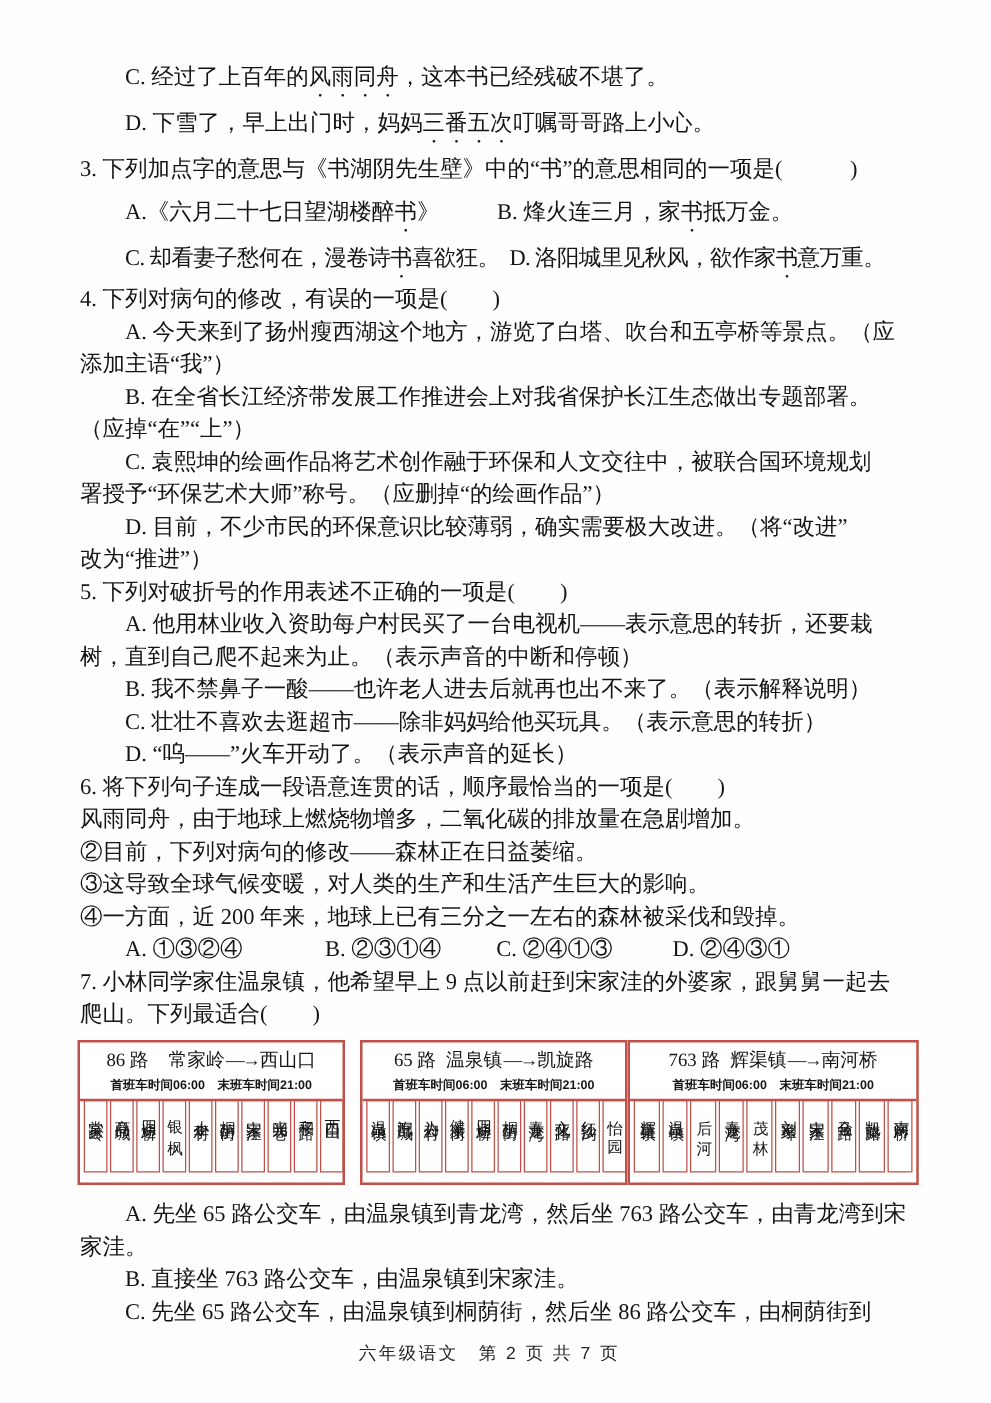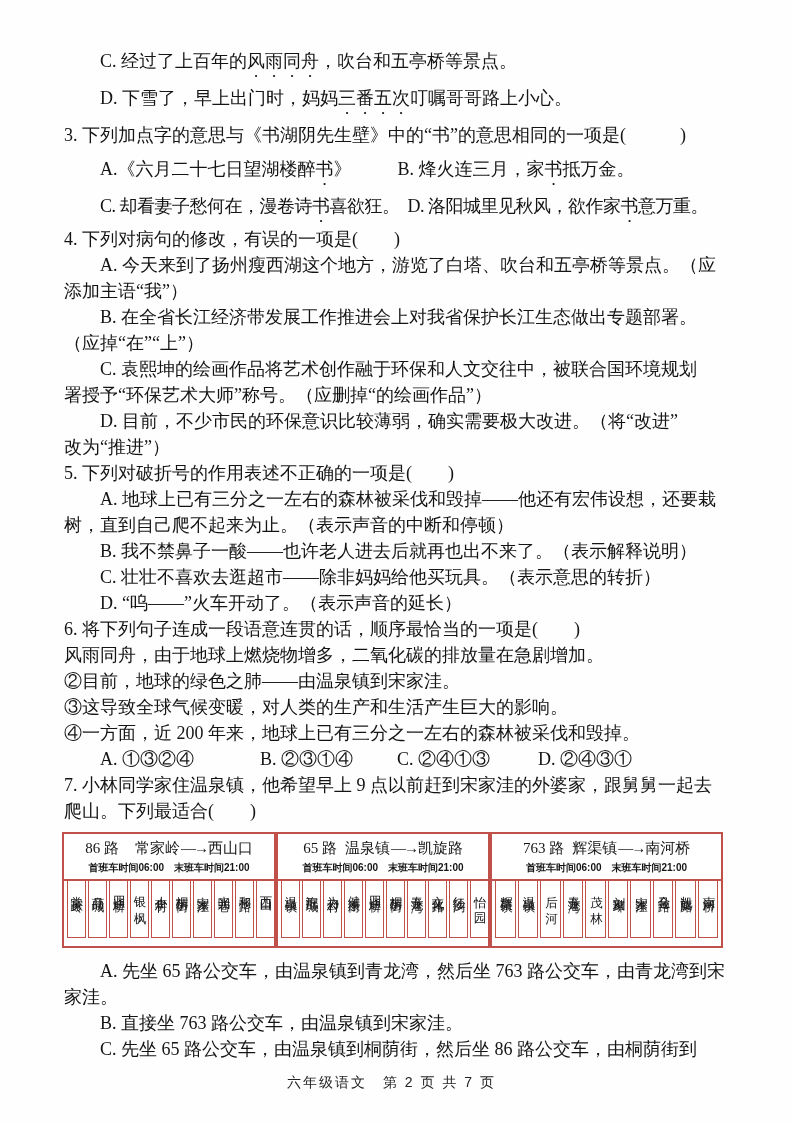--- a/index.html
+++ b/index.html
@@ -31,21 +31,21 @@
 
   
   .tables-row{display:flex;margin:8px 0 10px -2px;}
   .bus-table{
     border:2px solid var(--tb,#c0504a);
     background:#fff;
     display:flex;flex-direction:column;
     box-sizing:border-box;
   }
   .bus-table.t0{width:214px;}
-  .bus-table.t1{width:214px;margin-left:0;}
+  .bus-table.t1{width:214px;margin-left:12px;}
   .bus-table.t2{width:233px;margin-left:0;}
   .bt-title{text-align:center;font-size:15px;padding:5px 16px 1px;white-space:nowrap;}
   .t0 .bt-route{margin-right:16px;}
   .t1 .bt-route,.t2 .bt-route{margin-right:8px;}
   .bt-arrow{margin:0 1px;letter-spacing:-2px;}
   .bt-times{
     text-align:center;font-size:10px;font-weight:bold;
     font-family:"Liberation Sans","DejaVu Sans",sans-serif;
     padding:2px 0 4px;white-space:nowrap;
   }
@@ -77,21 +77,21 @@
     color:#222;letter-spacing:2px;
   }
 </style>
 </head>
 <body>
 
 <div class="page">
   <div class="content">
 
     <div class="top">
-      <div class="line ind"><span>C. 经过了上百年的</span><span class="emdot">风雨同舟</span><span>，吹台和五亭桥等景点。</span></div>
+      <div class="line ind"><span>C. 经过了上百年的</span><span class="emdot">风雨同舟</span><span>，这本书已经残破不堪了。</span></div>
       <div class="line ind"><span>D. 下雪了，早上出门时，妈妈</span><span class="emdot">三番五次</span><span>叮嘱哥哥路上小心。</span></div>
 
       <div class="line">3. 下列加点字的意思与《书湖阴先生壁》中的“书”的意思相同的一项是(　　　)</div>
       <div class="line ind"><span><span>A.《六月二十七日望湖楼醉</span><span class="emdot">书</span><span>》</span></span><span class="optgap"><span>B. 烽火连三月，家</span><span class="emdot">书</span><span>抵万金。</span></span></div>
       <div class="line ind q3cd"><span><span>C. 却看妻子愁何在，漫卷诗</span><span class="emdot">书</span><span>喜欲狂。</span></span><span class="smallgap"><span>D. 洛阳城里见秋风，欲作家</span><span class="emdot">书</span><span>意万重。</span></span></div>
     </div>
 
     <div>
       <div class="line">4. 下列对病句的修改，有误的一项是(　　)</div>
       <div class="line ind">A. 今天来到了扬州瘦西湖这个地方，游览了白塔、吹台和五亭桥等景点。（应</div>
@@ -99,31 +99,31 @@
       <div class="line ind">B. 在全省长江经济带发展工作推进会上对我省保护长江生态做出专题部署。</div>
       <div class="line">（应掉“在”“上”）</div>
       <div class="line ind">C. 袁熙坤的绘画作品将艺术创作融于环保和人文交往中，被联合国环境规划</div>
       <div class="line">署授予“环保艺术大师”称号。（应删掉“的绘画作品”）</div>
       <div class="line ind">D. 目前，不少市民的环保意识比较薄弱，确实需要极大改进。（将“改进”</div>
       <div class="line">改为“推进”）</div>
     </div>
 
     <div>
       <div class="line">5. 下列对破折号的作用表述不正确的一项是(　　)</div>
-      <div class="line ind">A. 地球上已有三分之一左右的森林被采伐和毁掉——他还有宏伟设想，还要栽</div>
+      <div class="line ind">A. 他用林业收入资助每户村民买了一台电视机——表示意思的转折，还要栽</div>
       <div class="line">树，直到自己爬不起来为止。（表示声音的中断和停顿）</div>
       <div class="line ind">B. 我不禁鼻子一酸——也许老人进去后就再也出不来了。（表示解释说明）</div>
       <div class="line ind">C. 壮壮不喜欢去逛超市——除非妈妈给他买玩具。（表示意思的转折）</div>
       <div class="line ind">D. “呜——”火车开动了。（表示声音的延长）</div>
     </div>
 
     <div>
       <div class="line">6. 将下列句子连成一段语意连贯的话，顺序最恰当的一项是(　　)</div>
       <div class="line">风雨同舟，由于地球上燃烧物增多，二氧化碳的排放量在急剧增加。</div>
-      <div class="line">②目前，地球的绿色之肺——由温泉镇到宋家洼。</div>
+      <div class="line">②目前，下列对病句的修改——森林正在日益萎缩。</div>
       <div class="line">③这导致全球气候变暖，对人类的生产和生活产生巨大的影响。</div>
       <div class="line">④一方面，近 200 年来，地球上已有三分之一左右的森林被采伐和毁掉。</div>
       <div class="line ind choices">
           <span>A. ①③②④</span>
           <span>B. ②③①④</span>
           <span>C. ②④①③</span>
           <span>D. ②④③①</span>
         </div>
     </div>
 

